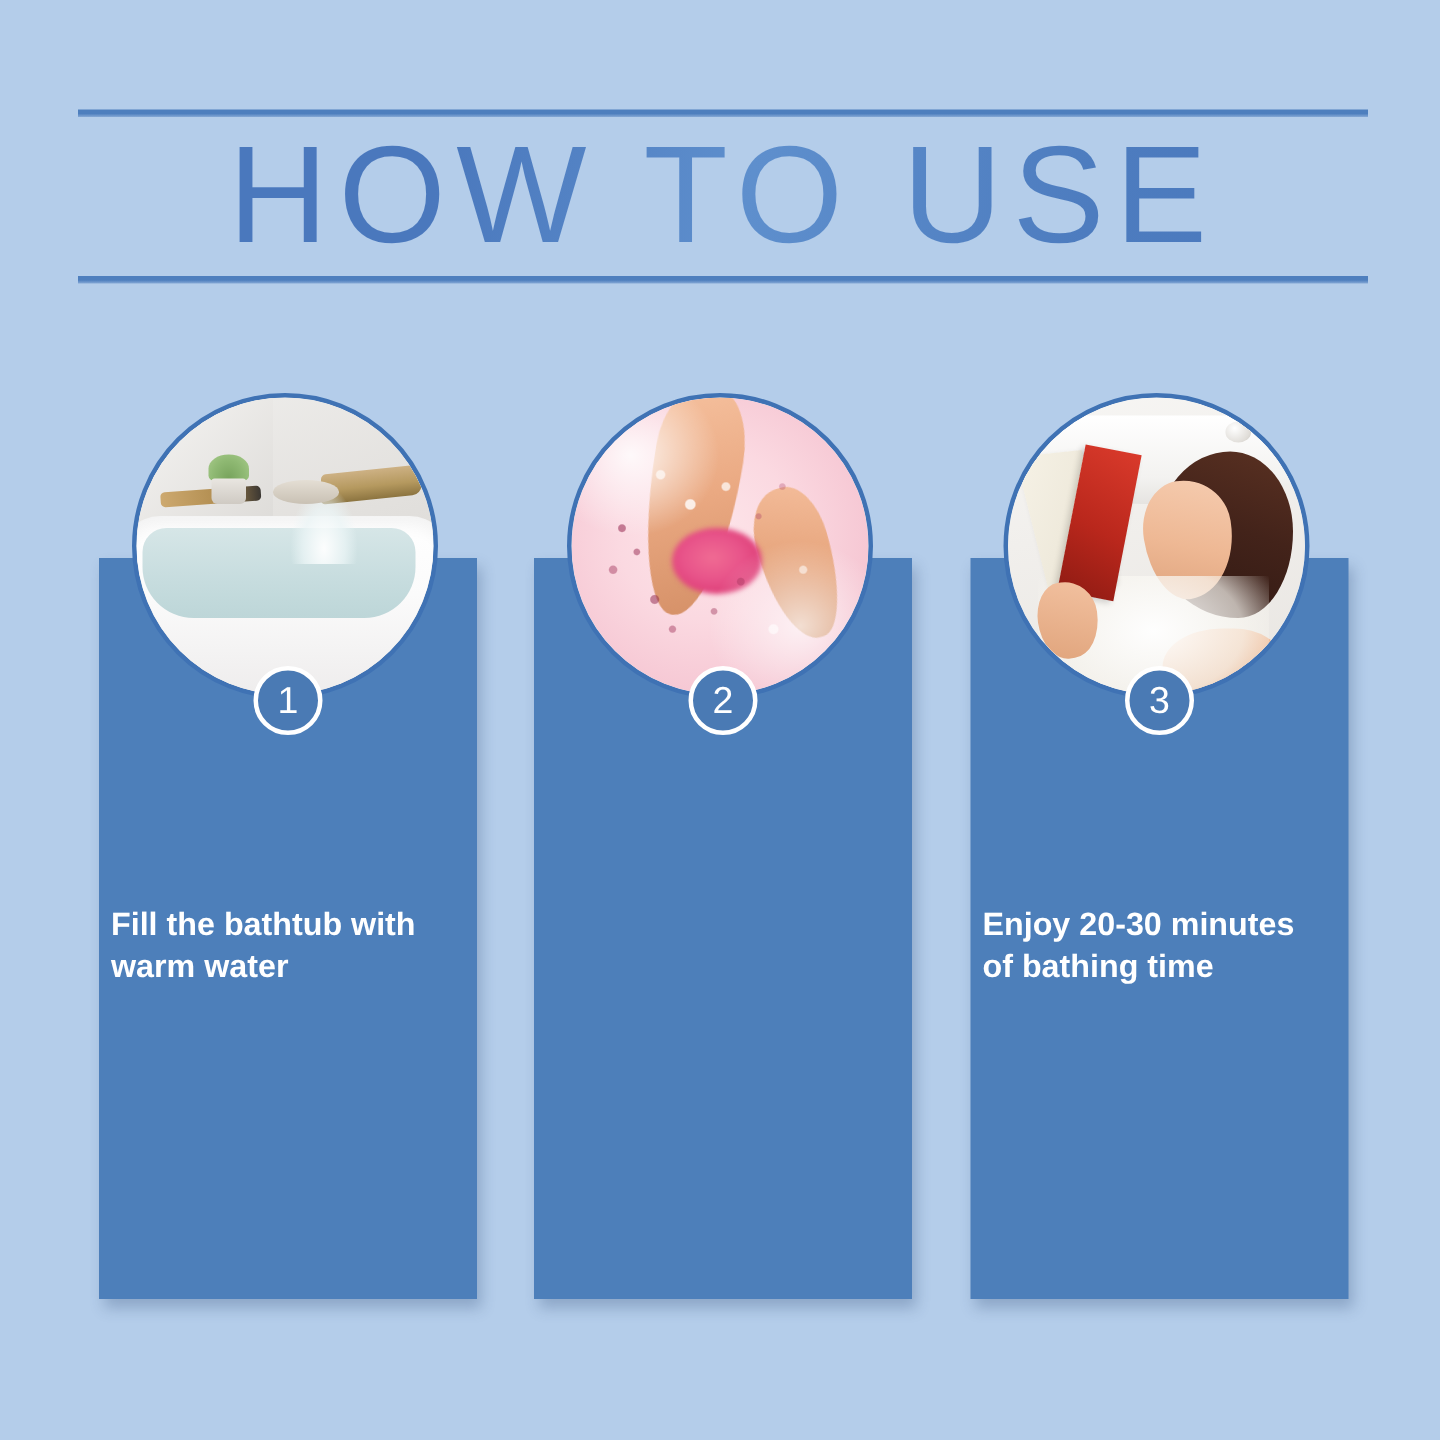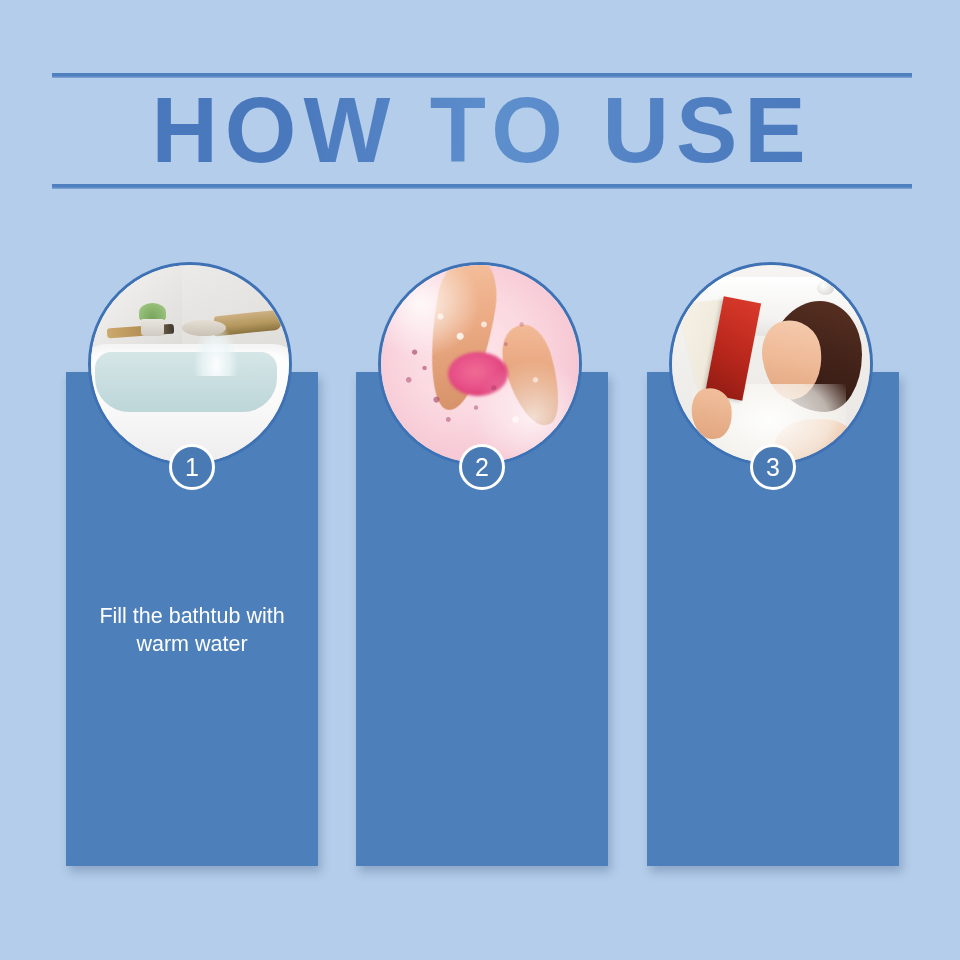--- a/index.html
+++ b/index.html
@@ -38,21 +38,21 @@
   .rule-top { top: 13px; }
   .rule-bottom { top: 124px; }
 
   .poster-title {
     position: absolute;
     left: 0;
     top: 18px;
     width: 860px;
     text-align: center;
     font-family: "Liberation Sans", sans-serif;
-    font-weight: bold;
+    font-weight: normal;
     font-size: 92px;
     line-height: 104px;
     letter-spacing: 7px;
     color: #4b7ec2;
     background: linear-gradient(100deg, #4a78bd 0%, #4a78bd 28%, #5e8fcd 52%, #4d7cbf 78%, #4a78bd 100%);
     -webkit-background-clip: text;
     background-clip: text;
     -webkit-text-fill-color: transparent;
     white-space: nowrap;
     text-shadow: 0 0 0 rgba(0,0,0,0);
@@ -290,26 +290,26 @@
     text-align: center;
     font-family: "Liberation Sans", sans-serif;
   }
 
   
   .caption {
     position: absolute;
     left: 8px;
     top: 340px;
     width: 236px;
-    text-align: center;
+    text-align: left;
     color: #ffffff;
     font-size: 21.5px;
     line-height: 28px;
     font-family: "Liberation Sans", sans-serif;
-    font-weight: normal;
+    font-weight: bold;
     white-space: pre-line;
   }
 </style>
 </head>
 <body>
 
 <div id="poster">
 
   <div class="title-block">
     <div class="rule rule-top"></div>
@@ -368,16 +368,18 @@
           <div class="ph3-head"></div>
           <div class="ph3-face"></div>
           <div class="ph3-shoulder"></div>
           <div class="ph3-foam"></div>
           <div class="ph3-book-l"></div>
           <div class="ph3-book-r"></div>
           <div class="ph3-hand"></div>
         </div>
       </div>
       <div class="badge">3</div>
+      <div class="caption">Enjoy 20-30 minutes
+of bathing time</div>
     </div>
 
   </div>
 </div>
 
 </body></html>

